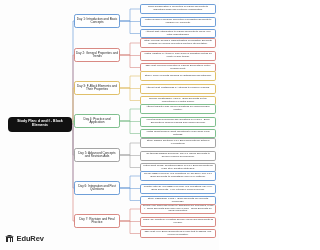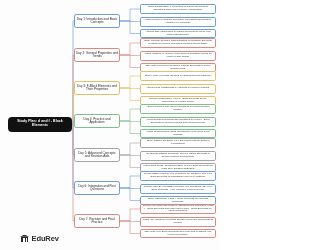--- a/index.html
+++ b/index.html
@@ -56,21 +56,21 @@
     font-size: 2.45px;
     color: #333333;
     border-width: 0.6px;
     border-radius: 1.8px;
     padding: 0.5px 1.5px;
   }
 
   
   #logo {
     position: absolute;
-    left: 20px; bottom: 7px;
+    left: 5px; bottom: 7px;
     display: flex; align-items: center; gap: 2.5px; margin-top: 32px;
   }
   #logo .mark { width: 9px; height: 9px; position: relative; }
   #logo .mark .roof {
     position: absolute; top: 0.5px; left: 0; width: 9px; height: 2.2px;
     background: #2b2b2b; clip-path: polygon(0% 100%, 50% 0%, 100% 100%);
   }
   #logo .mark .body {
     position: absolute; top: 3px; left: 0.7px; width: 7.6px; height: 5.4px;
     background: #2b2b2b;

